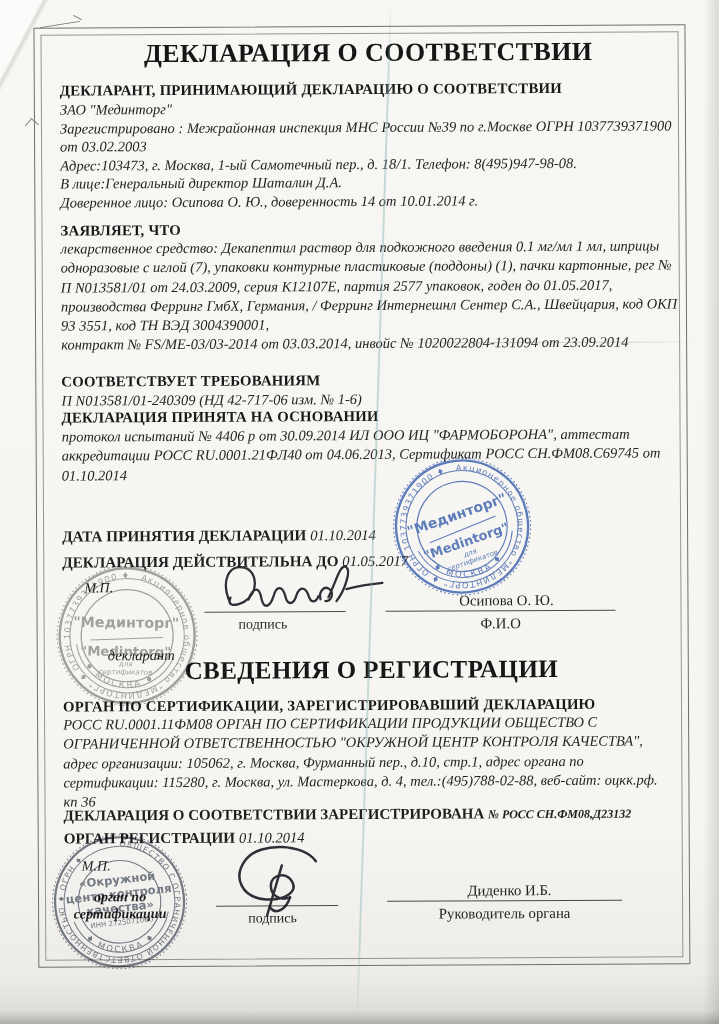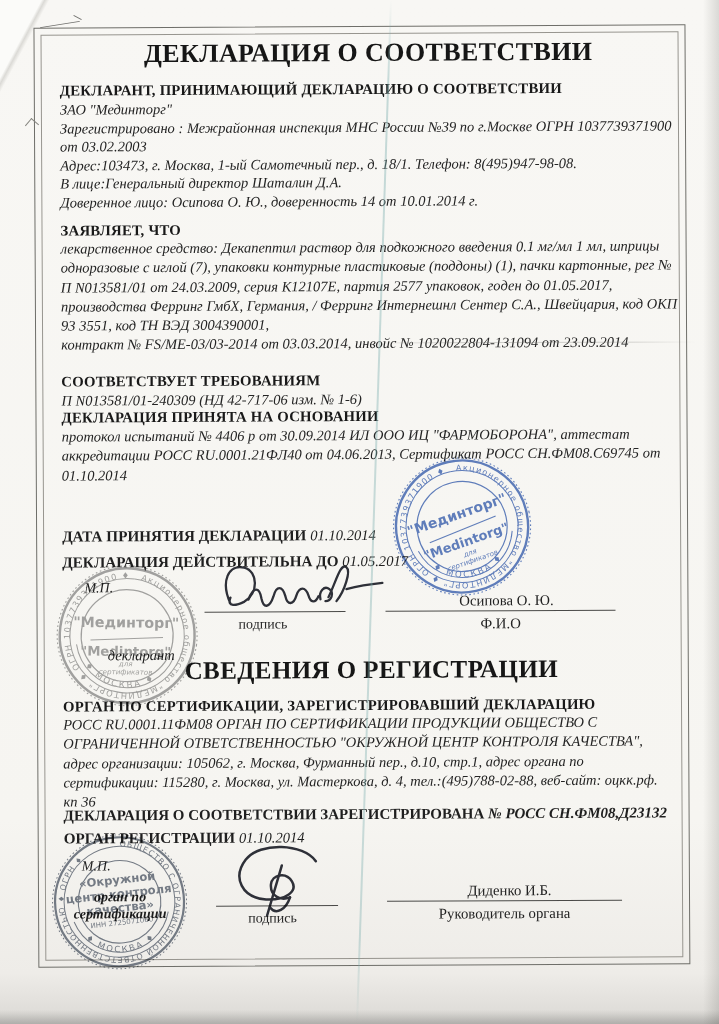--- a/index.html
+++ b/index.html
@@ -11,21 +11,21 @@
   .frame-inner{position:absolute;left:43px;top:33px;width:636px;height:924px;border:1px solid #97958f;}
   .blk{position:absolute;left:62px;width:617px;}
   .title{font-weight:bold;font-size:26px;text-align:center;letter-spacing:.4px;color:#161616;}
   .h2{font-weight:bold;font-size:14.8px;letter-spacing:.2px;color:#191919;}
   .body{font-style:italic;font-size:14.5px;line-height:18.6px;color:#242424;}
   .body2{font-style:italic;font-size:14.5px;line-height:19.3px;color:#242424;}
   .dates-row{font-size:15.2px;line-height:25px;}
   .dates-row .lbl{font-weight:bold;}
   .dates-row .val{font-style:italic;font-size:14.6px;}
   .regline .lbl{font-weight:bold;font-size:15px;}
-  .regline .num{font-weight:bold;font-style:italic;font-size:15px;}
+  .regline .num{font-weight:bold;font-style:italic;font-size:12px;}
   .sig-label{position:absolute;font-size:14px;color:#2a2a2a;font-family:Liberation Serif, serif;}
   .sig-line{position:absolute;border-top:1.2px solid #4a4a48;height:0;}
   .mp{position:absolute;font-style:italic;font-size:14px;color:#222;font-family:Liberation Serif, serif;}
   .role{position:absolute;font-style:italic;font-size:14.5px;color:#222;}
   .role2{position:absolute;font-style:italic;font-weight:bold;font-size:14px;line-height:16.5px;
     white-space:pre-line;text-align:center;color:#1d1d1d;}
   .name{position:absolute;font-size:14.8px;text-align:center;color:#222;}
   .stamp{position:absolute;mix-blend-mode:multiply;pointer-events:none;}
   .sig{position:absolute;mix-blend-mode:multiply;}
   .crease-v{position:absolute;left:356px;top:0;width:2px;height:1024px;

